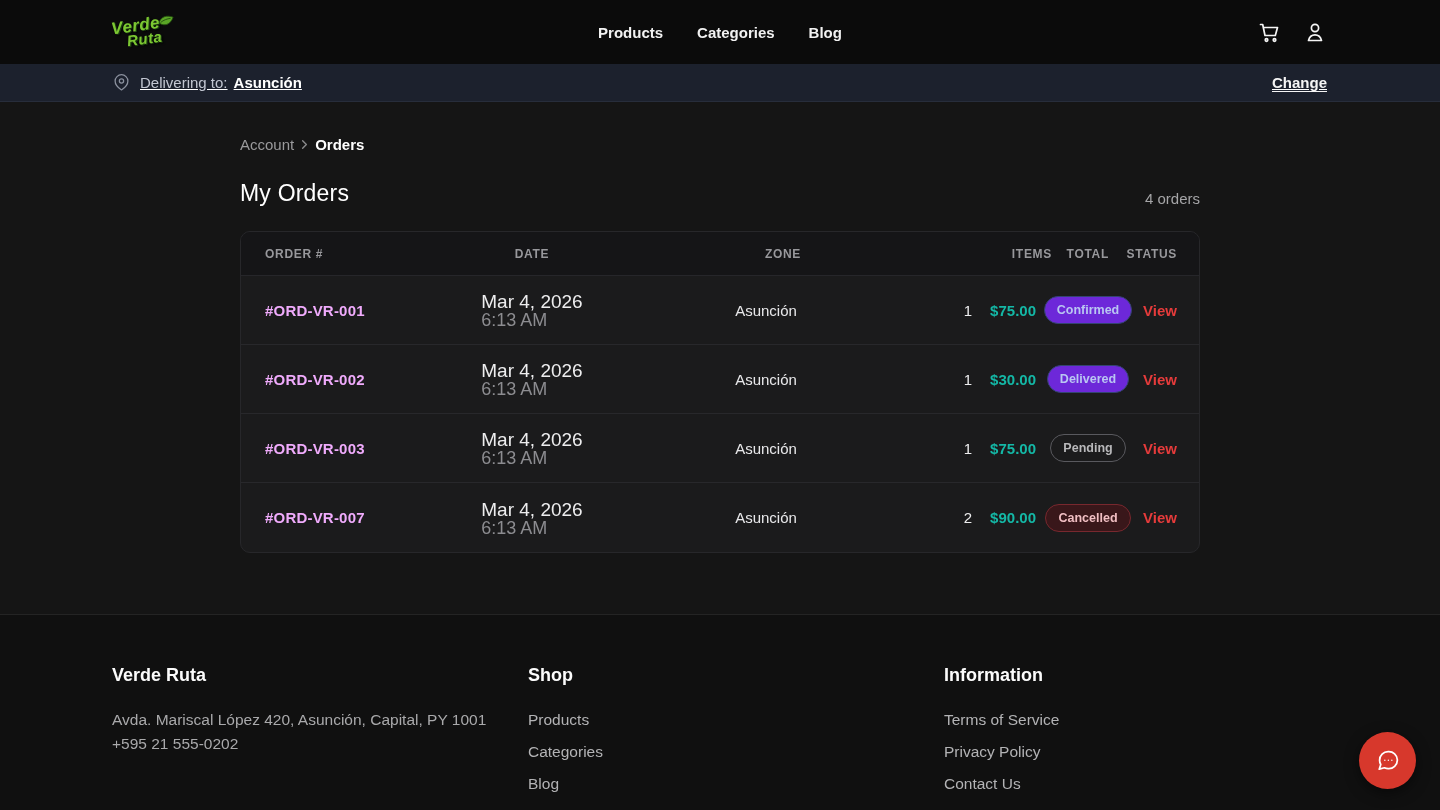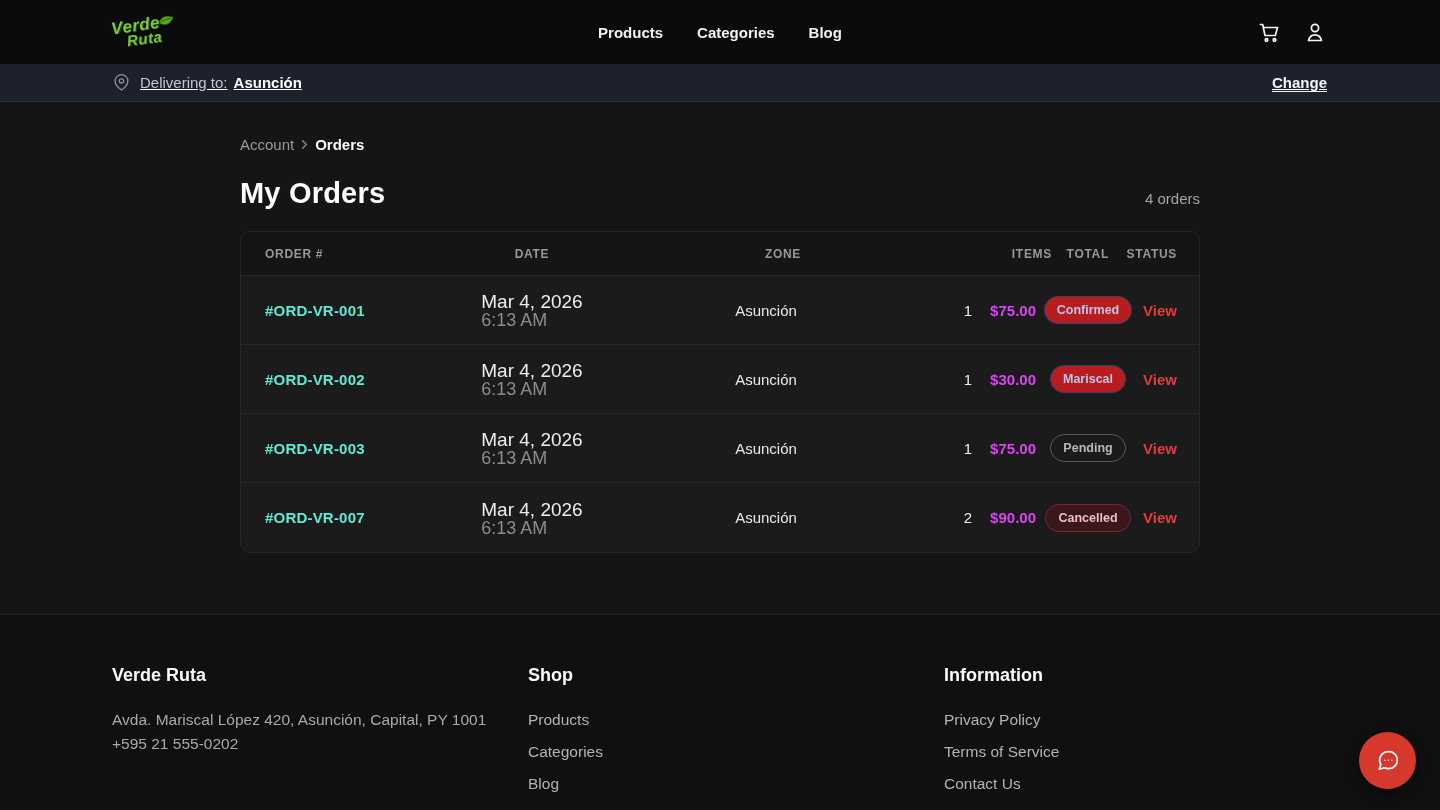--- a/index.html
+++ b/index.html
@@ -46,21 +46,21 @@
   .change-link { margin-left:auto; font-size:15px; font-weight:600; color:#f5f5f5; text-decoration:underline; text-underline-offset:3px; }
 
   
   .main-wrap { width:960px; margin:0 auto; padding-top:34px; }
 
   .breadcrumb { display:flex; align-items:center; gap:3px; font-size:15px; }
   .crumb-account { color:#9a9a9c; }
   .crumb-current { color:#ffffff; font-weight:600; }
 
   .title-row { display:flex; align-items:flex-end; justify-content:space-between; margin-top:22px; }
-  .page-title { font-size:29px; font-weight:700; letter-spacing:.2px; line-height:36px; }
+  .page-title { font-size:23px; font-weight:400; letter-spacing:.2px; line-height:36px; }
   .order-count { font-size:15px; color:#a5a5a7; padding-bottom:4px; }
 
   
   .orders-card {
     margin-top:20px; background:#1b1b1c; border:1px solid #27272a;
     border-radius:10px; overflow:hidden;
   }
   .t-head {
     display:grid; height:44px; align-items:center; background:#151517;
     grid-template-columns:140px 254px 248px 145px 57px 68px;
@@ -73,36 +73,36 @@
   .th-order { justify-self:start; }
   .th-date, .th-zone { justify-self:center; }
   .th-items, .th-total, .th-status { justify-self:end;margin-left:28px; }
 
   .t-row {
     display:grid; height:69px; align-items:center;
     grid-template-columns:140px 254px 214px 99px 64px 104px 37px;
     padding:0 24px; border-bottom:1px solid #28282b;
   }
   .t-row:last-child { border-bottom:none; }
-  .cell-order { font-size:15px; font-weight:700; letter-spacing:.2px; color:#5eead4; }
+  .cell-order { font-size:15px; font-weight:700; letter-spacing:.2px; color:#f0abfc; }
   .cell-date { justify-self:center; text-align:left; }
   .date-main { display:block; font-size:19px; color:#ededee; line-height:20px; }
   .date-time { display:block; font-size:18px; color:#8c8c90; line-height:16px; }
   .cell-zone { justify-self:center; font-size:15px; color:#e8e8ea; }
   .cell-items { justify-self:end; font-size:15px; color:#ededee; }
-  .cell-total { justify-self:end; font-size:15px; font-weight:700; color:#d946ef; }
+  .cell-total { justify-self:end; font-size:15px; font-weight:700; color:#14b8a6; }
   .cell-status { justify-self:center; }
   .cell-view { justify-self:end; font-size:15px; font-weight:700; color:#e63b3b; }
 
   [data-name="status-badge"] {
     display:inline-block; font-size:12.5px; font-weight:600;
     padding:5px 12px; border-radius:999px; border:1px solid transparent;
     line-height:16px;
   }
-  .badge-confirmed, .badge-delivered { background:#b91c1c; border-color:#344472; color:#b9c6f2; }
+  .badge-confirmed, .badge-delivered { background:#6d28d9; border-color:#344472; color:#b9c6f2; }
   .badge-pending { background:transparent; border-color:#59595e; color:#b8b8ba;text-align:center; }
   .badge-cancelled { background:#39171a; border-color:#78282e; color:#f1bfc3; }
 
   
   .site-footer {
     margin-top:61px; background:#101010; border-top:1px solid #242424;
     padding:50px 112px 60px; height:300px;
   }
   .footer-grid { display:grid; grid-template-columns:416px 416px 1fr; }
   .footer-heading { font-size:18px; font-weight:700; color:#fbfbfb; }
@@ -214,21 +214,21 @@
 
     <div class="t-row" data-name="table-row">
       <span class="cell-order" data-name="order-number">#ORD-VR-002</span>
       <span class="cell-date" data-name="order-date">
           <span class="date-main">Mar 4, 2026</span>
           <span class="date-time">6:13 AM</span>
         </span>
       <span class="cell-zone" data-name="order-zone">Asunción</span>
       <span class="cell-items" data-name="order-items">1</span>
       <span class="cell-total" data-name="order-total">$30.00</span>
-      <span class="cell-status"><span data-name="status-badge" class="badge-delivered">Mariscal</span></span>
+      <span class="cell-status"><span data-name="status-badge" class="badge-delivered">Delivered</span></span>
       <a class="cell-view" data-name="view-order-link">View</a>
     </div>
 
     <div class="t-row" data-name="table-row">
       <span class="cell-order" data-name="order-number">#ORD-VR-003</span>
       <span class="cell-date" data-name="order-date">
           <span class="date-main">Mar 4, 2026</span>
           <span class="date-time">6:13 AM</span>
         </span>
       <span class="cell-zone" data-name="order-zone">Asunción</span>
@@ -265,22 +265,22 @@
       <ul class="footer-links">
         <li><a class="footer-link" data-name="footer-link-products">Products</a></li>
         <li><a class="footer-link" data-name="footer-link-categories">Categories</a></li>
         <li><a class="footer-link" data-name="footer-link-blog">Blog</a></li>
         <li><a class="footer-link" data-name="footer-link-my-account">My Account</a></li>
       </ul>
     </div>
     <div data-name="footer-information-column">
       <h3 class="footer-heading" data-name="footer-information-heading">Information</h3>
       <ul class="footer-links">
+        <li><a class="footer-link" data-name="footer-link-terms">Terms of Service</a></li>
         <li><a class="footer-link" data-name="footer-link-privacy">Privacy Policy</a></li>
-        <li><a class="footer-link" data-name="footer-link-terms">Terms of Service</a></li>
         <li><a class="footer-link" data-name="footer-link-contact">Contact Us</a></li>
       </ul>
     </div>
   </div>
 </footer>
 
 <button class="chat-fab" data-name="chat-button">
   <span data-name="chat-bubble-icon" style="display:flex;">
     <svg width="28" height="28" viewBox="0 0 24 24" fill="none" stroke="#ffffff" stroke-width="1.5" stroke-linecap="round" stroke-linejoin="round">
       <path d="M20 11.3a7.3 7.3 0 0 1-7.8 7.3 7.6 7.6 0 0 1-3.3-.8L4.5 19l1.3-4a7.1 7.1 0 0 1-1-3.7A7.3 7.3 0 0 1 12.1 4h.4a7.3 7.3 0 0 1 7.5 6.9z"></path>

